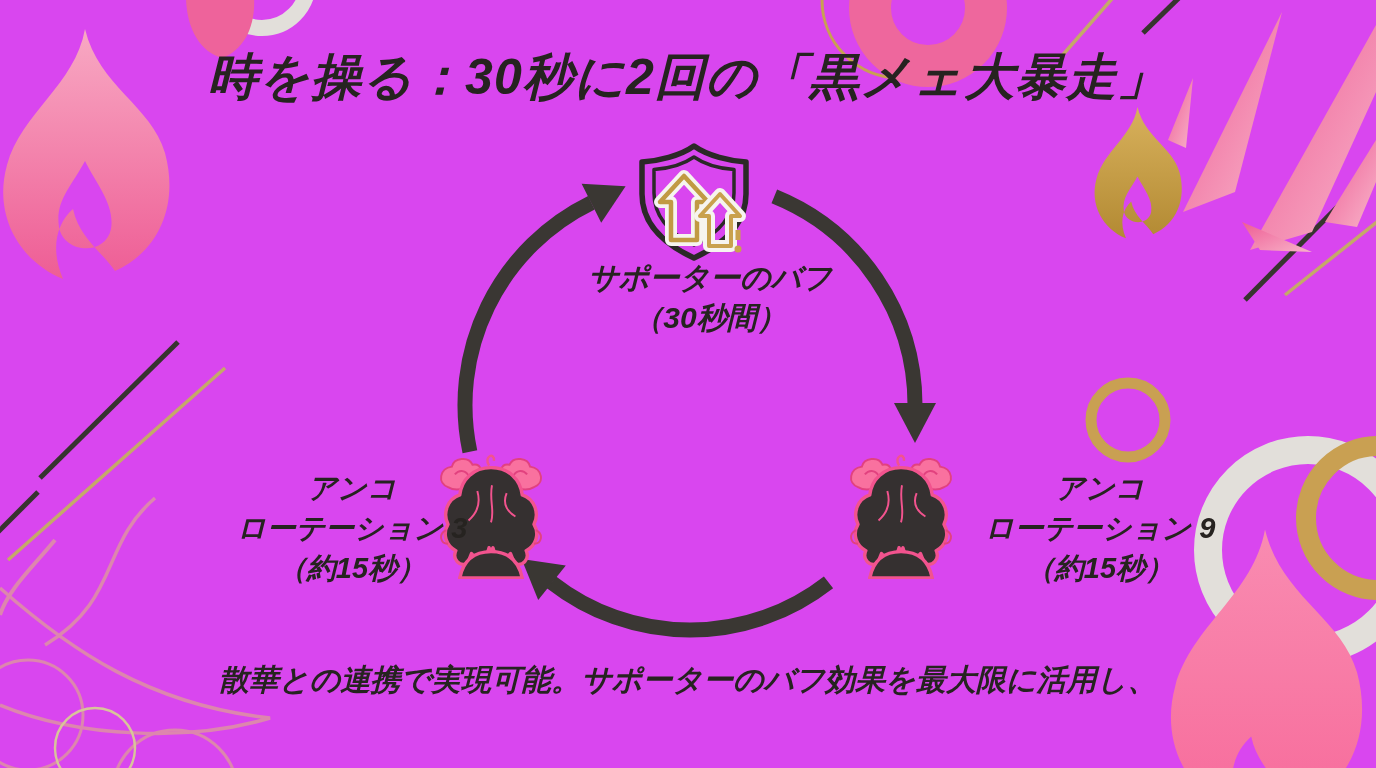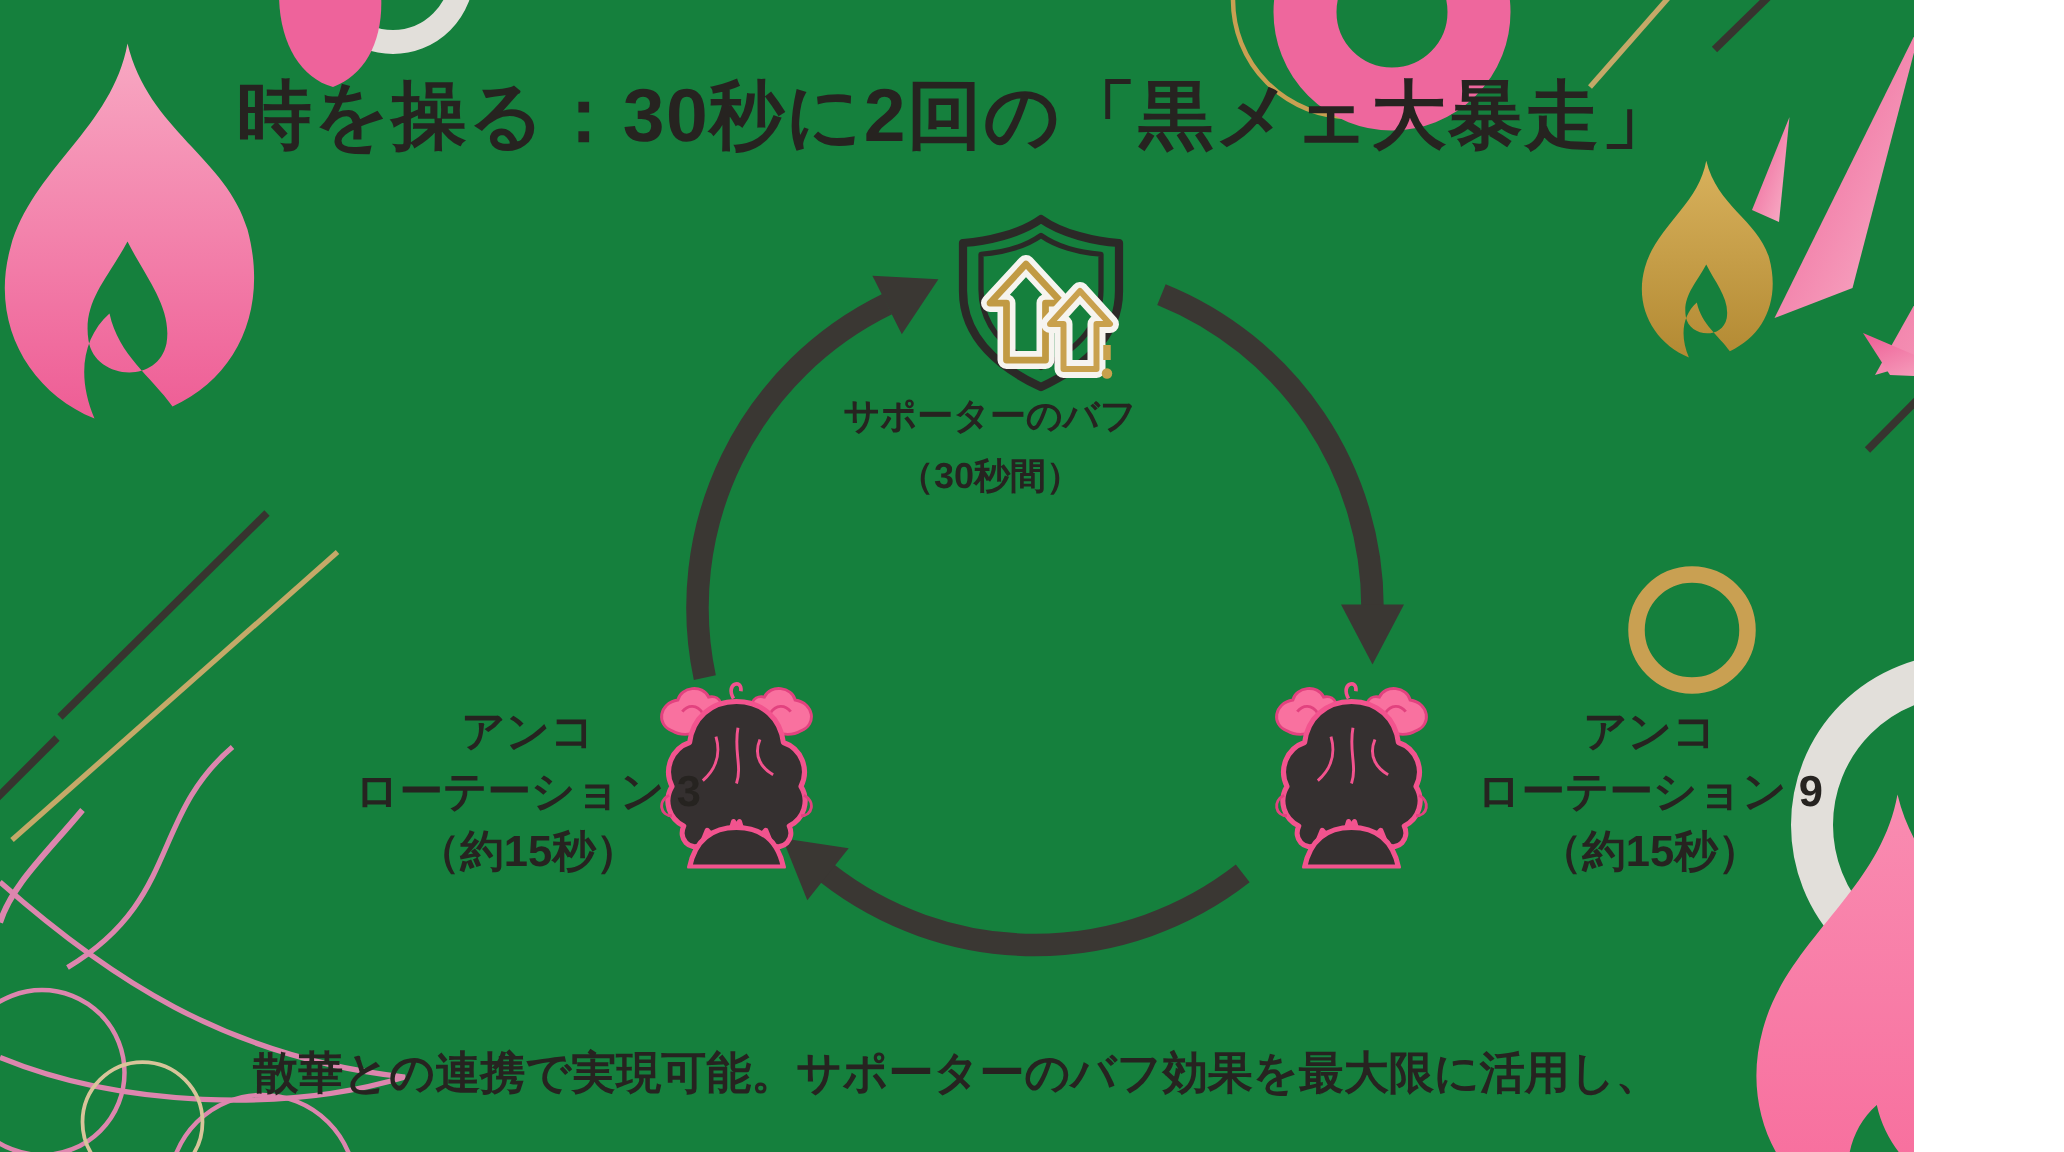--- a/index.html
+++ b/index.html
@@ -1,32 +1,32 @@
 <!DOCTYPE html>
 <html><head>
 <meta charset="utf-8">
 <style>
   html,body{margin:0;padding:0;}
   body{width:1376px;height:768px;overflow:hidden;
        font-family:"Liberation Sans","DejaVu Sans",sans-serif;}
-  .slide{position:relative;width:1276px;height:768px;background:#15803d;overflow:hidden;}
+  .slide{position:relative;width:1376px;height:768px;background:#d946ef;overflow:hidden;font-style:italic;}
   .decor{position:absolute;left:0;top:0;z-index:0;}
   .title{position:absolute;left:0;right:0;top:44px;z-index:3;text-align:center;
          font-size:50px;font-weight:800;color:#262320;letter-spacing:1px;}
   .cycle-svg{position:absolute;left:410px;top:145px;z-index:1;}
   .shield-wrap{position:absolute;left:628px;top:142px;width:132px;height:124px;z-index:2;}
   .char-wrap{position:absolute;width:118px;height:127px;z-index:2;}
   .char-left{left:432px;top:452px;}
   .char-right{left:842px;top:452px;}
   .node-label{position:absolute;z-index:2;text-align:center;color:#262320;font-weight:800;}
-  .top-label{left:0;right:0;top:258px;font-size:24px;line-height:40px;margin-left:44px;}
+  .top-label{left:0;right:0;top:258px;font-size:30px;line-height:40px;margin-left:44px;}
   .side-label{width:300px;top:468px;font-size:29px;line-height:40px;}
   .left-label{left:202px;}
   .right-label{left:950px;}
-  .footer{position:absolute;left:0;right:0;top:696px;z-index:2;text-align:center;
+  .footer{position:absolute;left:0;right:0;top:660px;z-index:2;text-align:center;
           font-size:30px;font-weight:800;color:#262320;line-height:40px;}
 </style>
 </head>
 <body>
 
 <div class="slide">
 
   <svg class="decor" width="1376" height="768" viewBox="0 0 1376 768" aria-hidden="true">
     <defs>
       <path id="flame" fill-rule="evenodd" d="M50,2 C45,30 18,44 11,70 C4,95 17,118 39,127

